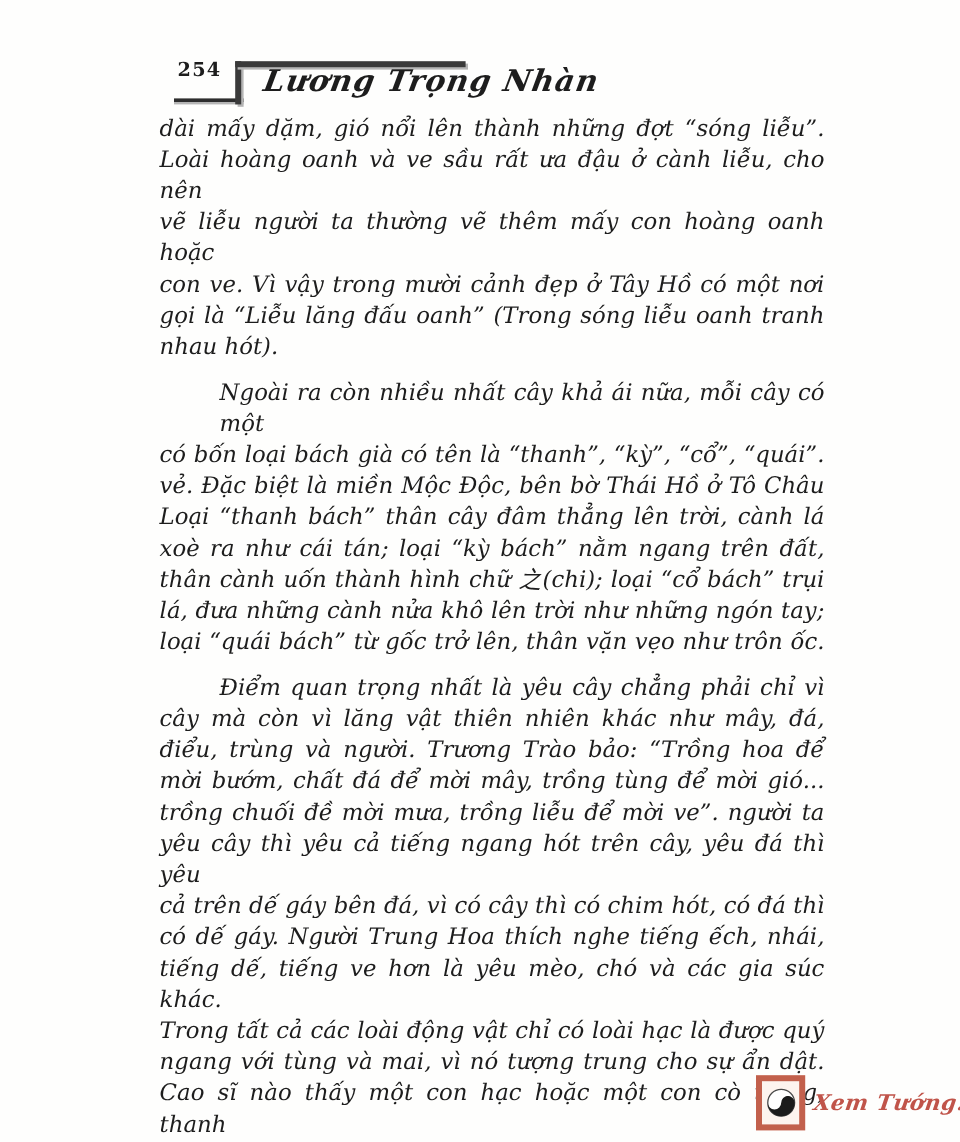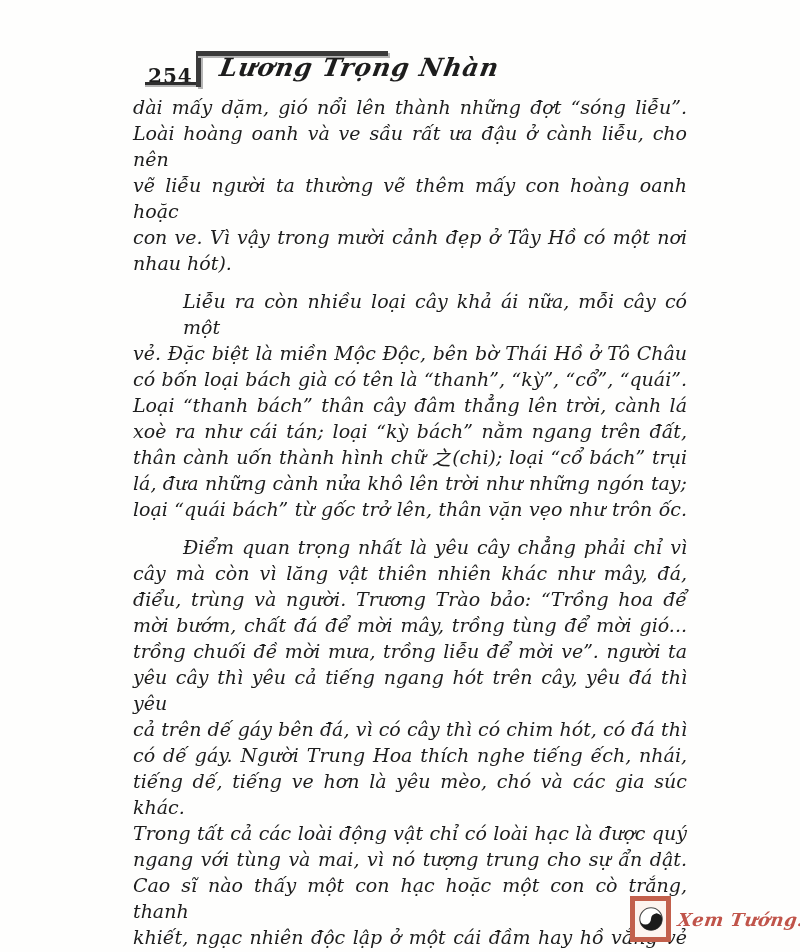--- a/index.html
+++ b/index.html
@@ -3,22 +3,22 @@
 <meta charset="utf-8">
 <style>
   html,body{margin:0;padding:0;background:#ffffff;}
   .page{
     position:relative;width:800px;height:952px;background:#fefefdf;
     background:#fefefd;overflow:hidden;
     font-family:"DejaVu Serif",serif;color:#1d1d1d;
   }
   
   .page-num{
-    position:absolute;left:148px;top:64px;
-    font-size:20px;font-weight:bold;letter-spacing:1px;font-style:normal;
+    position:absolute;left:148px;top:48px;
+    font-size:16px;font-weight:bold;letter-spacing:1px;font-style:normal;
   }
   .num-underline{
     position:absolute;left:145px;top:82px;width:58px;height:3px;
     background:#2e2e2e;box-shadow:0 2px 0 #b5b5b5;
   }
   .rule-v{
     position:absolute;left:196px;top:51px;width:5px;height:36px;
     background:#3a3a3a;box-shadow:2px 2px 0 #b5b5b5;
   }
   .rule-h{
@@ -64,26 +64,27 @@
   <div class="rule-v"></div>
   <div class="rule-h"></div>
   <span class="running-title">Lương Trọng Nhàn</span>
 
   <main class="body-text" id="body-text">
       <div class="paragraph">
         <div class="line just">dài mấy dặm, gió nổi lên thành những đợt “sóng liễu”.</div>
         <div class="line just">Loài hoàng oanh và ve sầu rất ưa đậu ở cành liễu, cho nên</div>
         <div class="line just">vẽ liễu người ta thường vẽ thêm mấy con hoàng oanh hoặc</div>
         <div class="line just">con ve. Vì vậy trong mười cảnh đẹp ở Tây Hồ có một nơi</div>
+        <div class="line just">gọi là “Liễu lăng đấu oanh” (Trong sóng liễu oanh tranh</div>
         <div class="line">nhau hót).</div>
       </div>
       <div class="paragraph">
-        <div class="line just indent">Liễu ra còn nhiều loại cây khả ái nữa, mỗi cây có một</div>
+        <div class="line just indent">Ngoài ra còn nhiều nhất cây khả ái nữa, mỗi cây có một</div>
+        <div class="line just">có bốn loại bách già có tên là “thanh”, “kỳ”, “cổ”, “quái”.</div>
         <div class="line just">vẻ. Đặc biệt là miền Mộc Độc, bên bờ Thái Hồ ở Tô Châu</div>
-        <div class="line just">có bốn loại bách già có tên là “thanh”, “kỳ”, “cổ”, “quái”.</div>
         <div class="line just">Loại “thanh bách” thân cây đâm thẳng lên trời, cành lá</div>
         <div class="line just">xoè ra như cái tán; loại “kỳ bách” nằm ngang trên đất,</div>
         <div class="line just">thân cành uốn thành hình chữ 之(chi); loại “cổ bách” trụi</div>
         <div class="line just">lá, đưa những cành nửa khô lên trời như những ngón tay;</div>
         <div class="line just">loại “quái bách” từ gốc trở lên, thân vặn vẹo như trôn ốc.</div>
       </div>
       <div class="paragraph">
         <div class="line just indent">Điểm quan trọng nhất là yêu cây chẳng phải chỉ vì</div>
         <div class="line just">cây mà còn vì lăng vật thiên nhiên khác như mây, đá,</div>
         <div class="line just">điểu, trùng và người. Trương Trào bảo: “Trồng hoa để</div>

